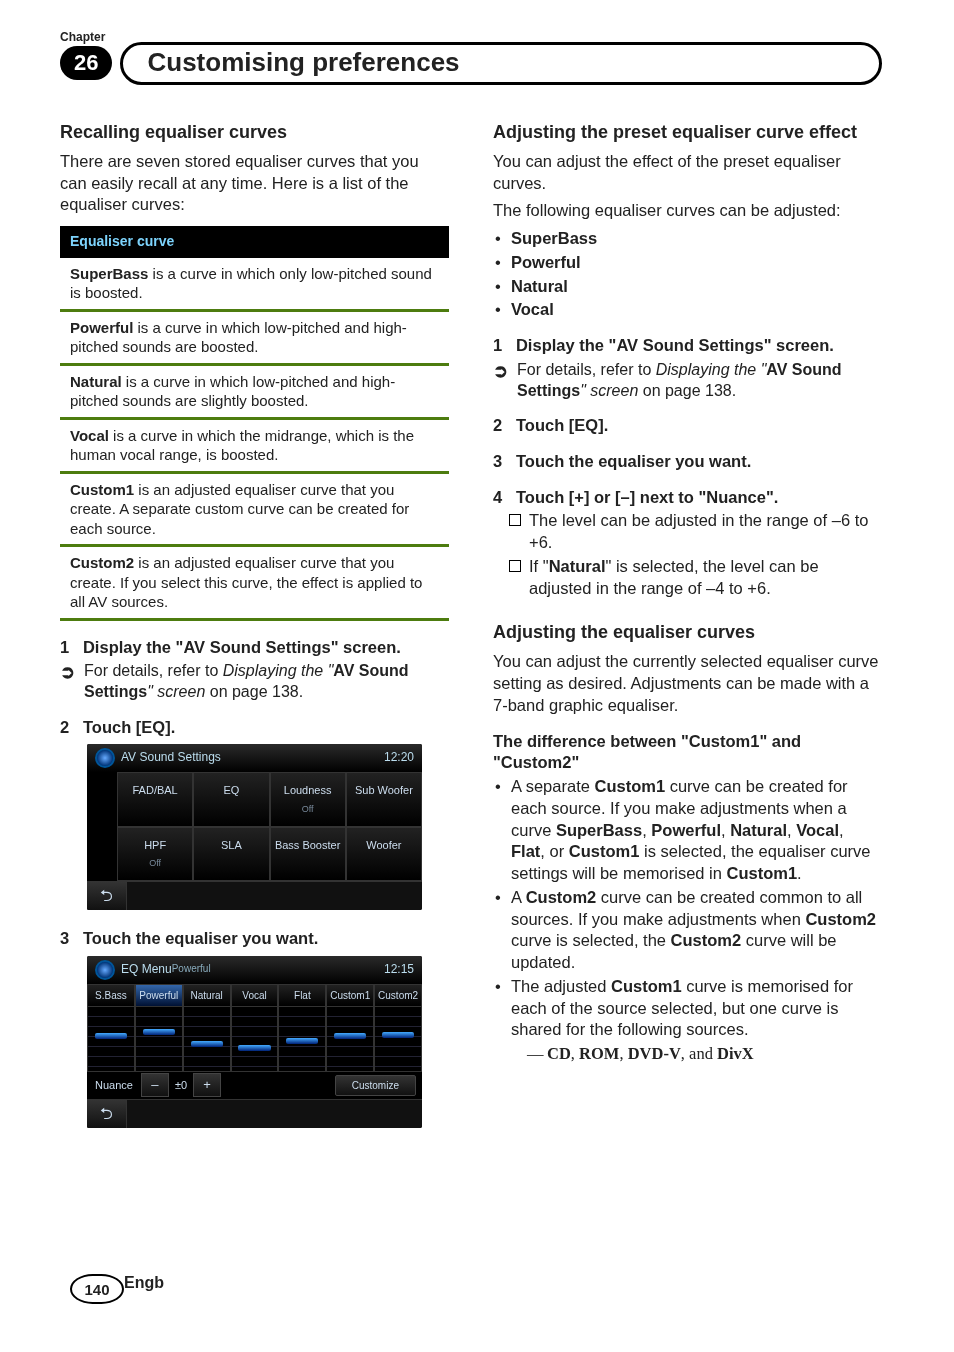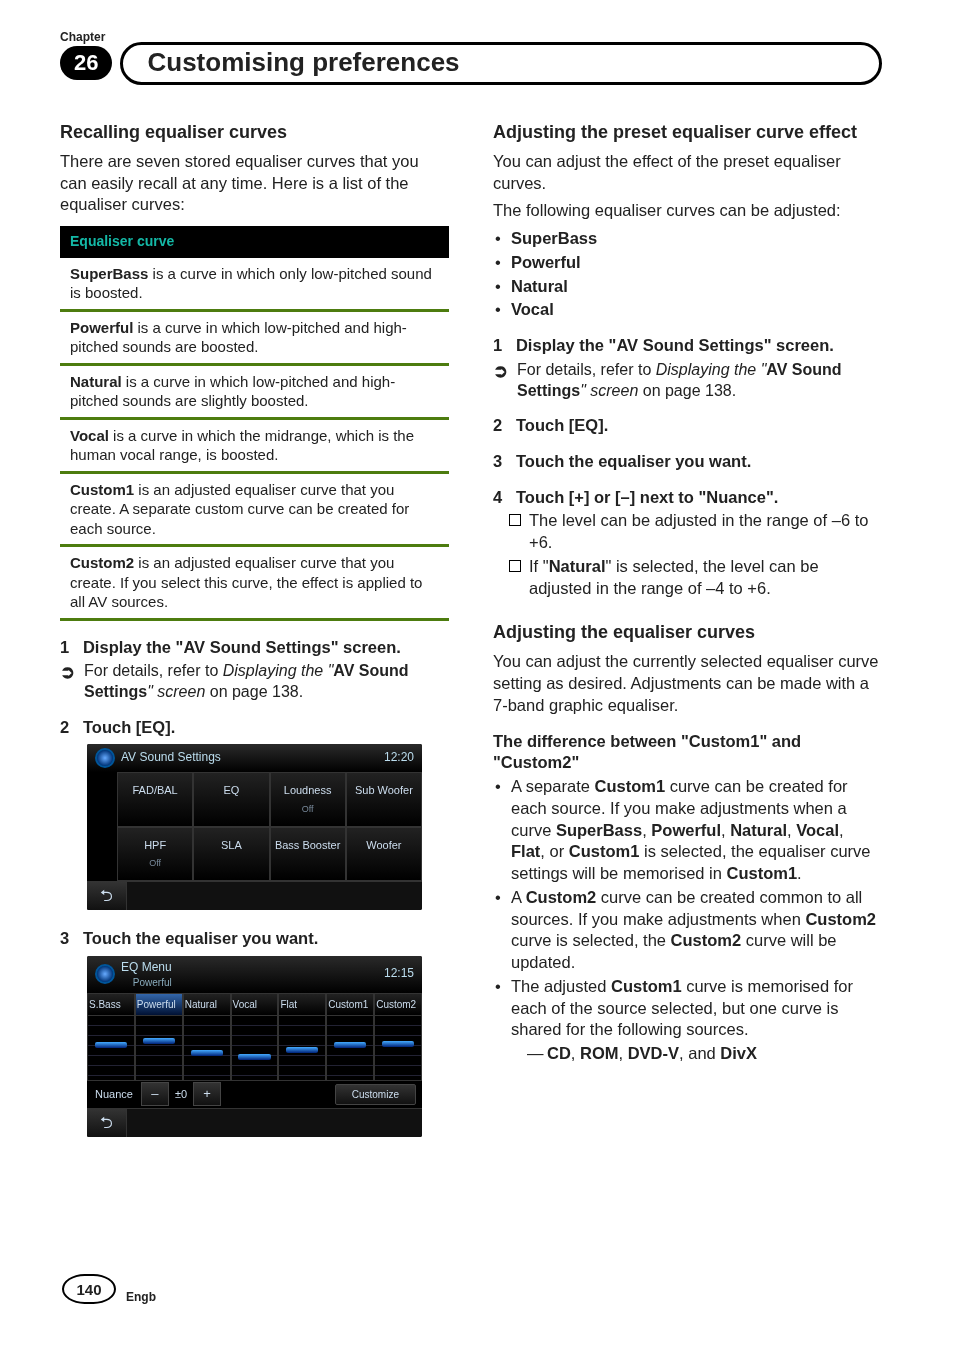--- a/index.html
+++ b/index.html
@@ -24,43 +24,43 @@
     border:3px solid #000; border-radius:22px; padding:2px 24px 4px 24px;
     flex:1; display:flex; align-items:flex-end;
   }
   .chapter-title { font-weight:bold; font-size:26px; }
   .cols { display:flex; gap:44px; }
   .col { width:50%; font-size:16.5px; line-height:1.32; }
   .col p { margin-bottom:6px; }
   .h3 { font-weight:bold; font-size:18px; margin-bottom:6px; }
   .h4 { font-weight:bold; font-size:16.5px; margin-bottom:2px; margin-top:14px; }
   .tbl-head {
-    background:#000; color:#14b8a6; font-weight:bold; font-size:14px;
+    background:#000; color:#7dd3fc; font-weight:bold; font-size:14px;
     padding:6px 10px; border-bottom:1px solid #000;
   }
   .tbl-row { border-bottom:3px solid #4d7c0f; padding:6px 10px; font-size:15px; line-height:1.3; }
   .tbl-row b { font-weight:bold; }
   .tbl { margin:10px 0 16px 0; }
   .b { font-weight:bold; }
   .i { font-style:italic; }
   .step { font-weight:bold; font-size:16.5px; margin-top:14px; margin-bottom:2px; }
   .xref { padding-left:24px; position:relative; margin-top:2px; font-size:16px;}
   .xref-icon { position:absolute; left:0; top:1px; font-weight:bold; font-size:18px;}
   ul.bul { list-style:none; padding-left:0; margin:2px 0 8px 0; }
   ul.bul li { position:relative; padding-left:18px; font-size:16.5px; line-height:1.32; margin-bottom:2px; }
   ul.bul li::before { content:"•"; position:absolute; left:2px; top:0; }
   ul.boxlist { list-style:none; padding-left:0; margin:2px 0 4px 0; }
   ul.boxlist li { position:relative; padding-left:36px; font-size:16.5px; line-height:1.32; margin-bottom:2px; }
   .box-icon { position:absolute; left:16px; top:4px; width:12px; height:12px; border:1.5px solid #000; }
-  .footer { position:absolute; left:62px; bottom:48px; display:flex; align-items:flex-end; gap:10px; }
+  .footer { position:absolute; left:70px; bottom:48px; display:flex; align-items:flex-start; }
   .page-num {
     border:2px solid #000; border-radius:50%/60%; width:54px; height:30px;
     display:flex; align-items:center; justify-content:center; font-weight:bold; font-size:15px;
   }
-  .lang { font-size:12px; font-weight:bold; }
+  .lang { font-size:16px; font-weight:bold; }
   .screenshot {
     background:#000; color:#ccc; font-size:11px; width:335px; margin:6px auto 18px auto;
     border-radius:2px; overflow:hidden;
   }
   .ss-top {
     background: linear-gradient(#2a2a2a,#000); display:flex; align-items:center;
     justify-content:space-between; padding:4px 8px; font-size:12px;
   }
   .gear-icon { width:20px; height:20px; border-radius:50%; background:radial-gradient(#6af,#037 70%); border:2px solid #059; position:relative; margin-right:6px; }
   .gear-icon::before, .gear-icon::after { content:""; position:absolute; background:#6af; }
@@ -70,32 +70,32 @@
   .ss-time { color:#bde; font-size:12px; }
   .ss-grid { display:flex; flex-wrap:wrap;padding-left:30px; }
   .ss-cell { width:25%; border:1px solid #333; text-align:center; padding:10px 2px; background:linear-gradient(#222,#000); font-size:11px; color:#cde; }
   .ss-cell .sub { font-size:9px; color:#789; margin-top:6px; display:block; }
   .ss-footer { display:flex; align-items:center; border-top:1px solid #333; background:#111; }
   .ss-back {
     width:40px; height:28px; display:flex; align-items:center; justify-content:center;
     background:linear-gradient(#333,#111); border-right:1px solid #333;
   }
   .eq-row { display:flex; width:100%; }
-  .eq-tab { flex:1; border:1px solid #333; padding:4px 1px; font-size:10px; color:#cde; background:linear-gradient(#222,#000); }
+  .eq-tab { flex:1; border:1px solid #333; text-align:center; padding:4px 1px; font-size:10px; color:#cde; background:linear-gradient(#222,#000); }
   .eq-tab.sel { background:linear-gradient(#36a,#013); }
   .eq-graphs { display:flex; width:100%; }
   .eq-g { flex:1; height:64px; border-left:1px solid #333; border-right:1px solid #333; position:relative; background:repeating-linear-gradient(to bottom,#000,#000 9px,#223 9px,#223 10px); }
   .eq-bar { position:absolute; bottom:41%; left:15%; right:15%; height:6px; background:linear-gradient(#4af,#027); border-radius:2px; }
   .eq-ctrl { display:flex; align-items:center; border-top:1px solid #333; }
   .nuance-lbl { padding:6px 8px; font-size:11px; color:#cde; }
   .nuance-btn { width:28px; height:24px; background:linear-gradient(#333,#111); border:1px solid #444; text-align:center; font-size:13px; color:#cde; line-height:22px; }
   .nuance-val { padding:0 6px; font-size:11px; color:#cde; }
   .cust-btn { margin-left:auto; margin-right:6px; padding:3px 16px; background:linear-gradient(#333,#111); border:1px solid #444; font-size:10px; color:#cde; border-radius:2px; }
-  .ss-row2 { display:flex; flex-direction:column;align-items:flex-end; }
-  .dash { padding-left:36px; position:relative; }
+  .ss-row2 { display:flex; flex-direction:row; }
+  .dash { padding-left:36px; position:relative;font-family:Liberation Serif, serif; }
   .dash::before { content:"—"; position:absolute; left:16px; }
 </style>
 </head>
 <body>
 
 <div class="page">
   <div class="chapter-hdr">Chapter</div>
   <div class="chapter-bar">
     <div class="chapter-num">26</div>
     <div class="chapter-title-pill">

